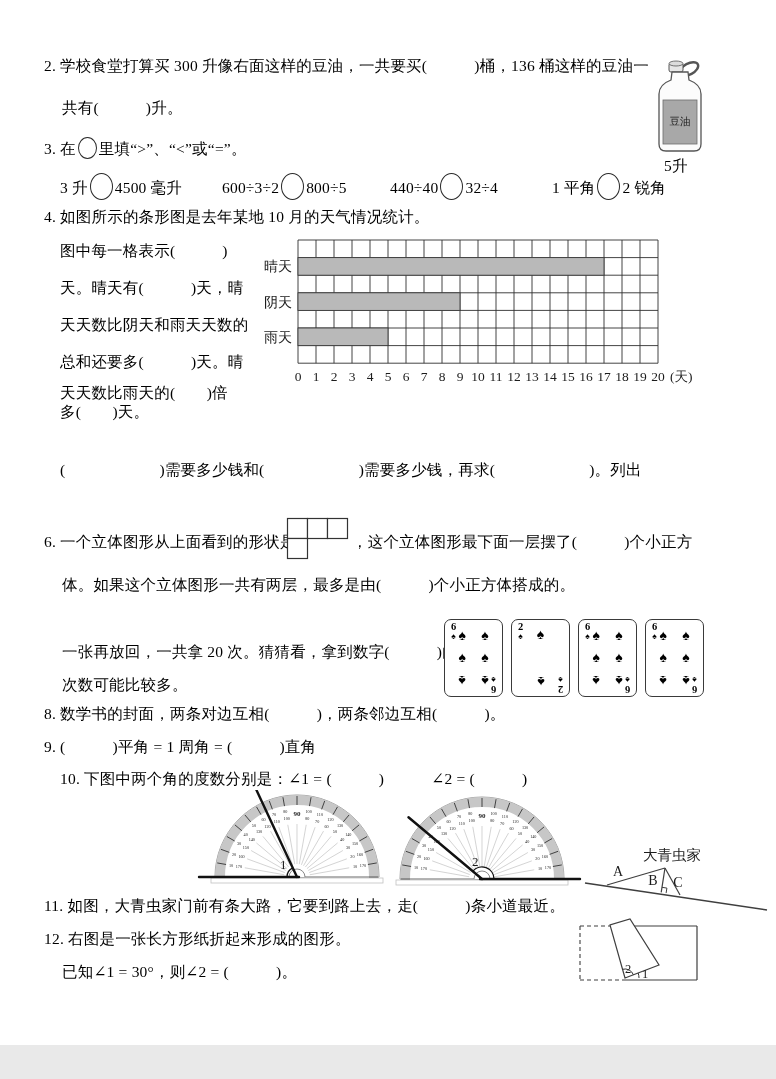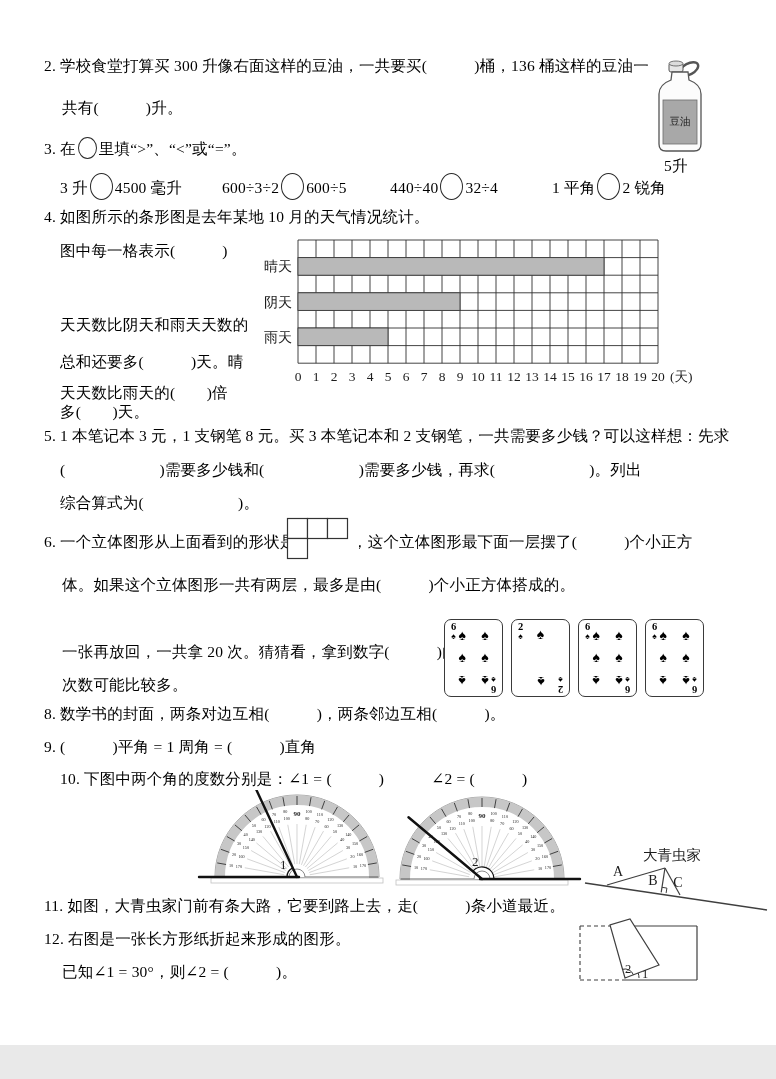--- a/index.html
+++ b/index.html
@@ -38,26 +38,27 @@
     <ellipse cx="28" cy="5.5" rx="7" ry="2.5" fill="#dcdcdc" stroke="#555" stroke-width="0.8"></ellipse>
     <path d="M24 14 L23 22 C15 25 11 30 11 36 L11 86 Q11 93 18 93 L46 93 Q53 93 53 86 L53 36 C53 30 49 25 41 22 L40 14 Z" fill="#fcfcfc" stroke="#555" stroke-width="1.3"></path>
     <rect x="15" y="42" width="34" height="44" fill="#a8a8a8" stroke="#6b6b6b" stroke-width="0.8"></rect>
     <text x="32" y="67" text-anchor="middle" font-size="10.5">豆油</text>
   </svg>
   <div class="q-line" style="left:664px;top:157px">5升</div>
 
   <div class="q-line" style="left:44px;top:137px"><span>3. 在</span><span class="cmp-circle small"></span><span>里填“&gt;”、“&lt;”或“=”。</span></div>
 
   <div class="q-line" style="left:60px;top:173px"><span>3 升</span><span class="cmp-circle"></span><span>4500 毫升</span></div>
-  <div class="q-line" style="left:222px;top:173px"><span>600÷3÷2</span><span class="cmp-circle"></span><span>600÷5</span></div>
+  <div class="q-line" style="left:222px;top:173px"><span>600÷3÷2</span><span class="cmp-circle"></span><span>800÷5</span></div>
   <div class="q-line" style="left:390px;top:173px"><span>440÷40</span><span class="cmp-circle"></span><span>32÷4</span></div>
   <div class="q-line" style="left:552px;top:173px"><span>1 平角</span><span class="cmp-circle"></span><span>2 锐角</span></div>
 
   <div class="q-line" style="left:44px;top:208px">4. 如图所示的条形图是去年某地 10 月的天气情况统计。</div>
   <div class="q-line" style="left:60px;top:242px">图中每一格表示(　　　)</div>
+  <div class="q-line" style="left:60px;top:279px">天。晴天有(　　　)天，晴</div>
   <div class="q-line" style="left:60px;top:316px">天天数比阴天和雨天天数的</div>
   <div class="q-line" style="left:60px;top:353px">总和还要多(　　　)天。晴</div>
   <div class="q-line" style="left:60px;top:384px">天天数比雨天的(　　)倍</div>
   <div class="q-line" style="left:60px;top:403px">多(　　)天。</div>
 
   <svg class="fig" style="left:253px;top:232px" width="460" height="152">
       <g>
         <line x1="45" y1="8" x2="45" y2="131.20000000000002" stroke="#2f2f2f" stroke-width="0.9"></line>
         <line x1="63" y1="8" x2="63" y2="131.20000000000002" stroke="#2f2f2f" stroke-width="0.9"></line>
         <line x1="81" y1="8" x2="81" y2="131.20000000000002" stroke="#2f2f2f" stroke-width="0.9"></line>
@@ -111,23 +112,21 @@
         <text x="315" y="149.20000000000002" text-anchor="middle" font-size="13.5">15</text>
         <text x="333" y="149.20000000000002" text-anchor="middle" font-size="13.5">16</text>
         <text x="351" y="149.20000000000002" text-anchor="middle" font-size="13.5">17</text>
         <text x="369" y="149.20000000000002" text-anchor="middle" font-size="13.5">18</text>
         <text x="387" y="149.20000000000002" text-anchor="middle" font-size="13.5">19</text>
         <text x="405" y="149.20000000000002" text-anchor="middle" font-size="13.5">20</text>
         <text x="417" y="149.20000000000002" font-size="13.5">(天)</text>
       </g>
     </svg>
 
-  <div class="q-line" style="left:44px;top:427px">5. 1 本笔记本 3 元，1 支钢笔 8 元。买 3 本笔记本和 2 支钢笔，一共需要多少钱？可以这样想：先求</div>
   <div class="q-line" style="left:60px;top:461px">(　　　　　　)需要多少钱和(　　　　　　)需要多少钱，再求(　　　　　　)。列出</div>
-  <div class="q-line" style="left:60px;top:494px">综合算式为(　　　　　　)。</div>
 
   <div class="q-line" style="left:44px;top:533px">6. 一个立体图形从上面看到的形状是</div>
   <svg class="fig" style="left:286px;top:517px" width="64" height="44">
     <rect x="1.5" y="1.5" width="20" height="20" fill="#fff" stroke="#333" stroke-width="1.2"></rect>
     <rect x="21.5" y="1.5" width="20" height="20" fill="#fff" stroke="#333" stroke-width="1.2"></rect>
     <rect x="41.5" y="1.5" width="20" height="20" fill="#fff" stroke="#333" stroke-width="1.2"></rect>
     <rect x="1.5" y="21.5" width="20" height="20" fill="#fff" stroke="#333" stroke-width="1.2"></rect>
   </svg>
   <div class="q-line" style="left:352px;top:533px">，这个立体图形最下面一层摆了(　　　)个小正方</div>
   <div class="q-line" style="left:62px;top:576px">体。如果这个立体图形一共有两层，最多是由(　　　)个小正方体搭成的。</div>

